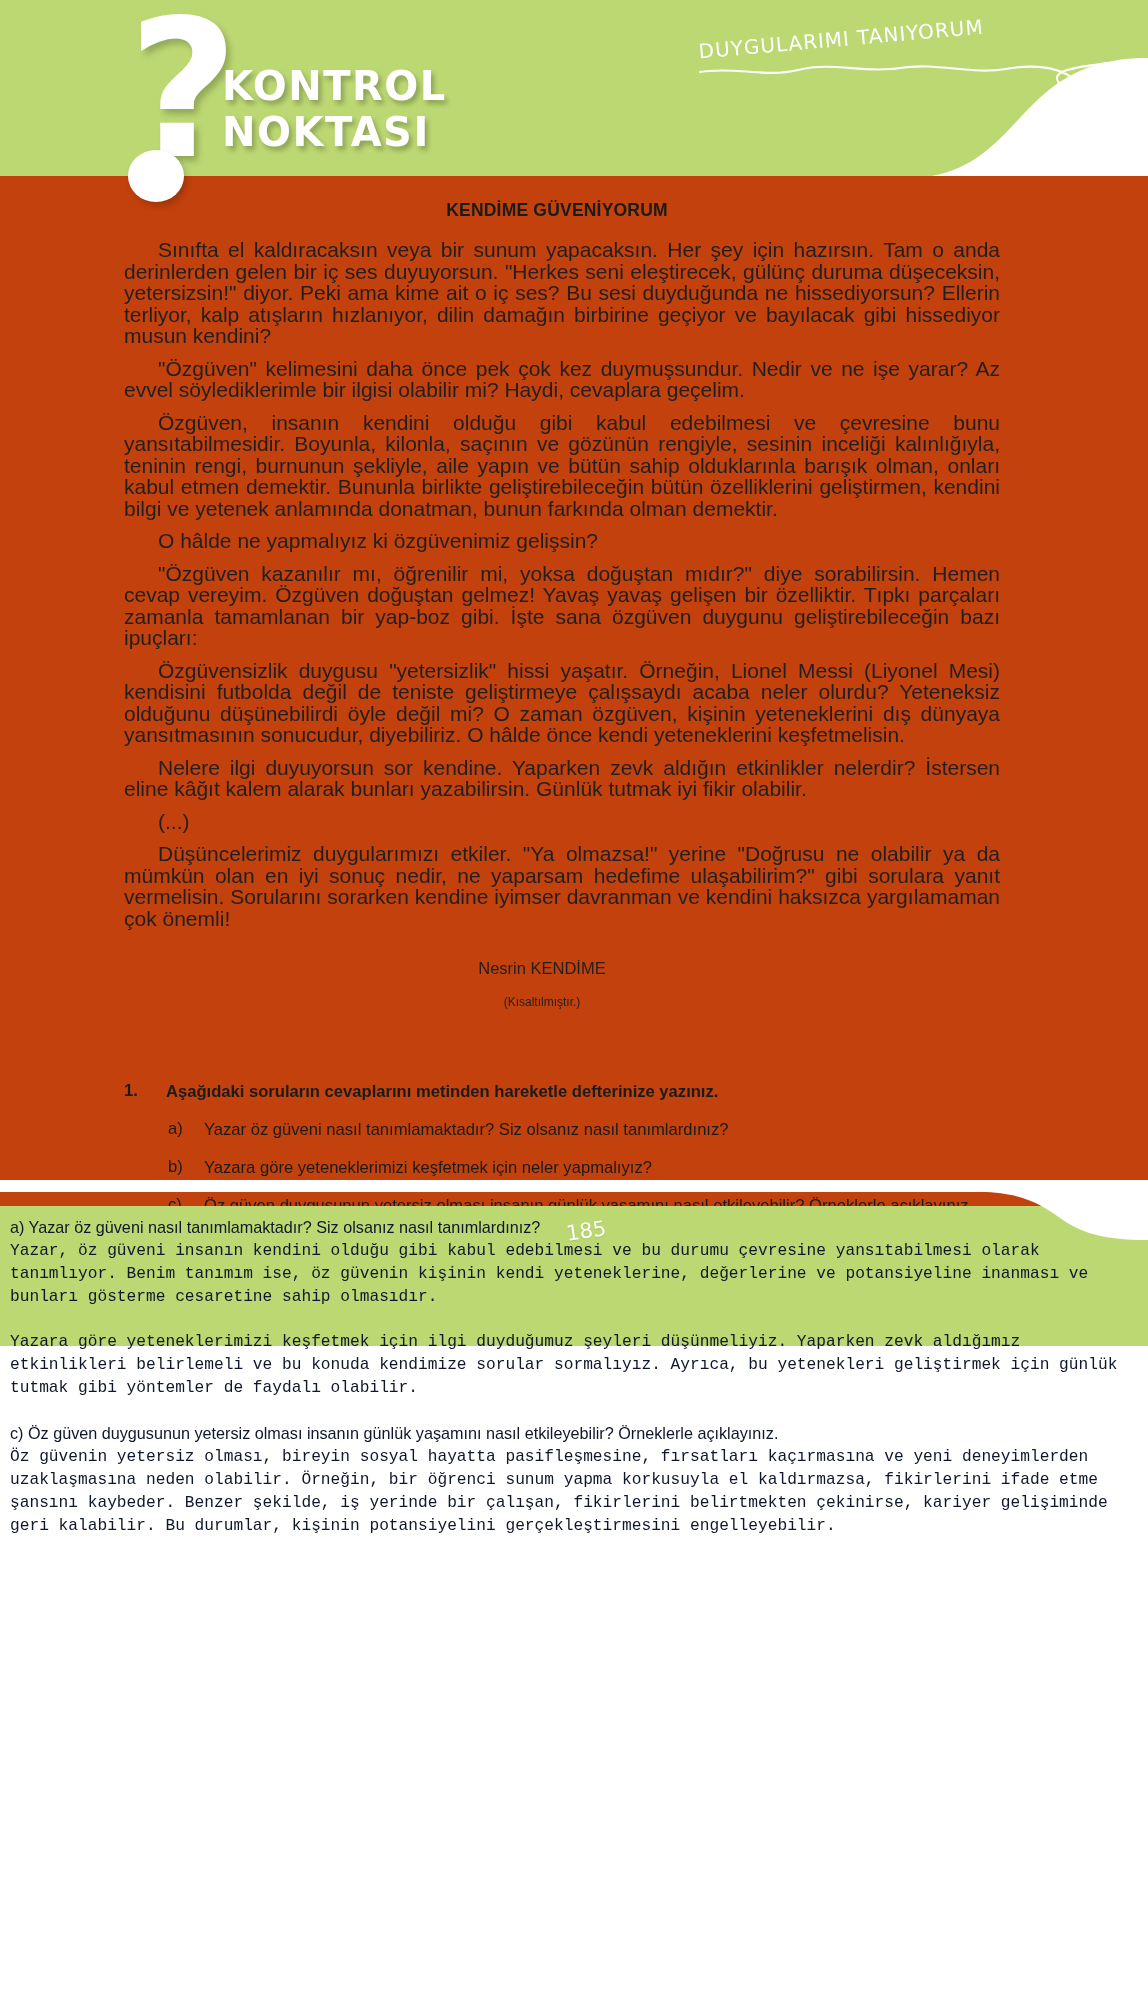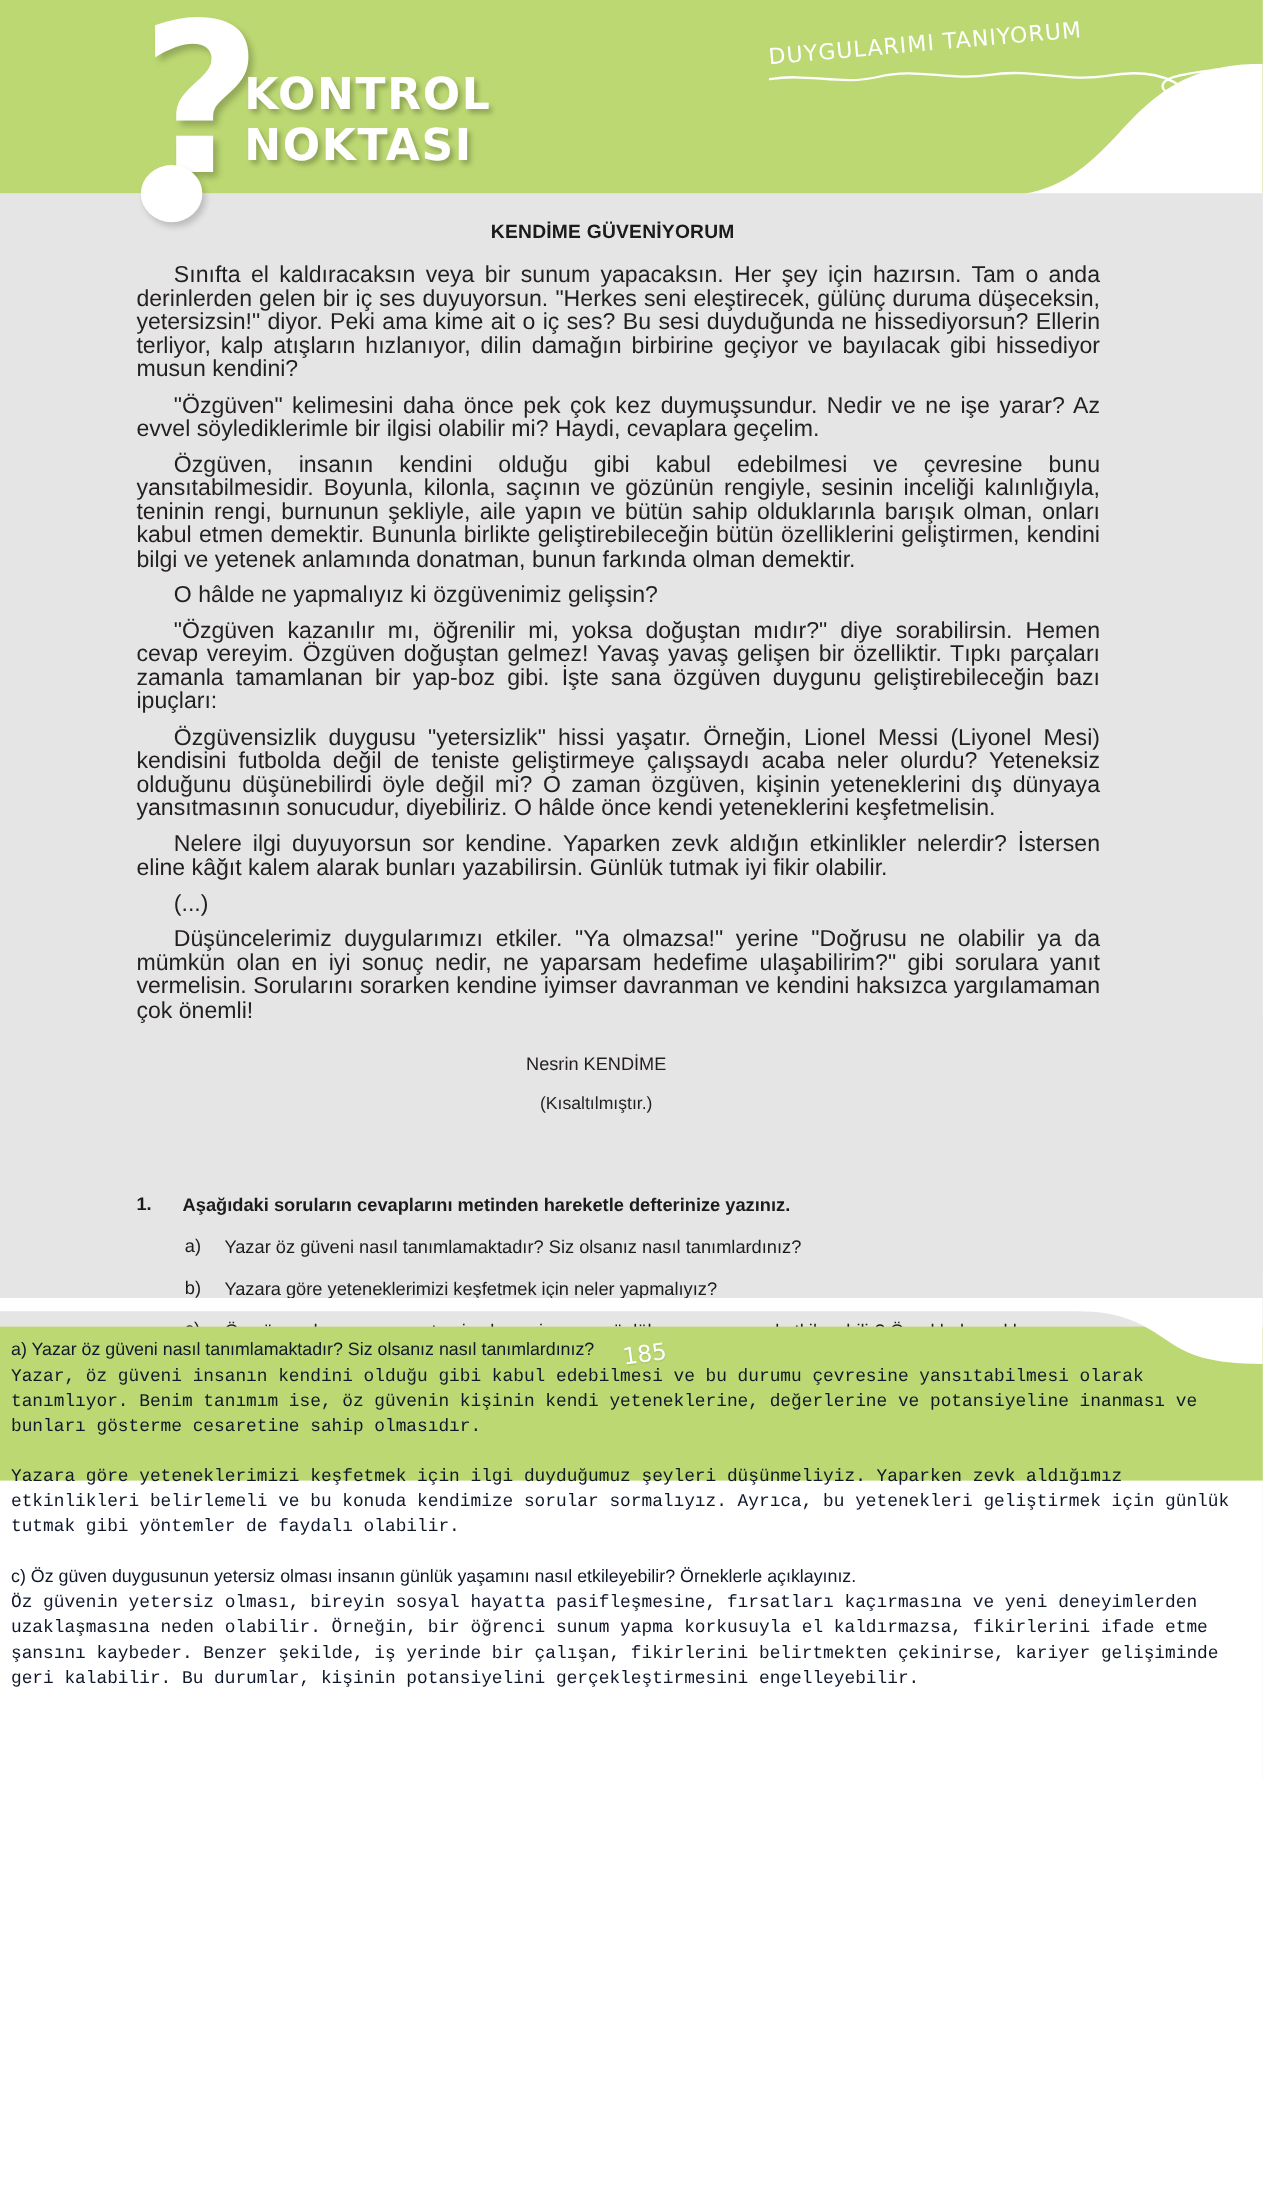--- a/index.html
+++ b/index.html
@@ -78,21 +78,21 @@
     left: 694px;
     top: 50px;
     width: 420px;
     height: 40px;
   }
 
   
   .page {
     position: relative;
     width: 1148px;
-    background: #e5e5e5;
+    background: #c2410c;
     padding: 0;
   }
 
   .sidenotch {
     position: absolute;
     left: 128px;
     top: -26px;
     width: 56px;
     height: 52px;
     background: #ffffff;
@@ -130,21 +130,21 @@
   .byline {
     margin: 30px 0 0 0;
     text-align: center;
     padding-right: 40px;
     font-size: 16.5px;
     color: #231f20;
   }
   .byline .abbr {
     display: block;
     margin-top: 17px;
-    font-size: 16px;
+    font-size: 12px;
   }
 
   
   .questions {
     margin-top: 72px;
     padding-left: 0;
   }
   .q-row {
     display: flex;
     font-size: 16.6px;

